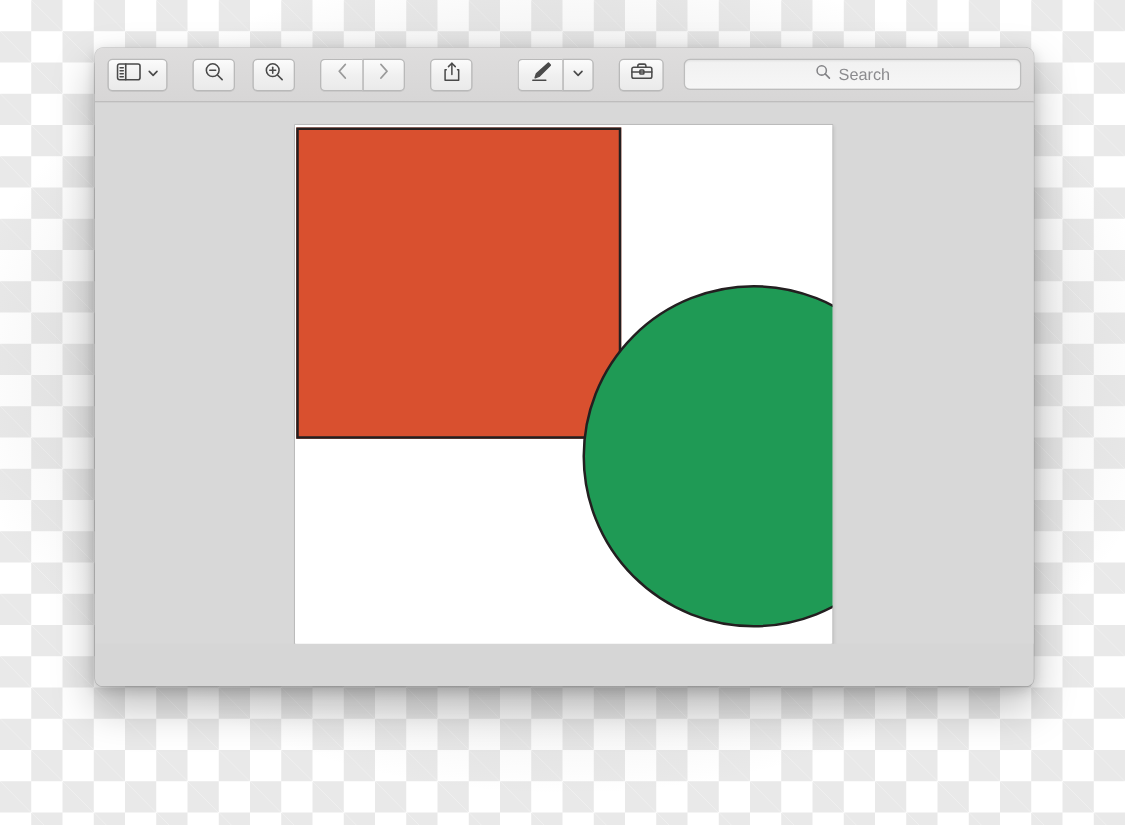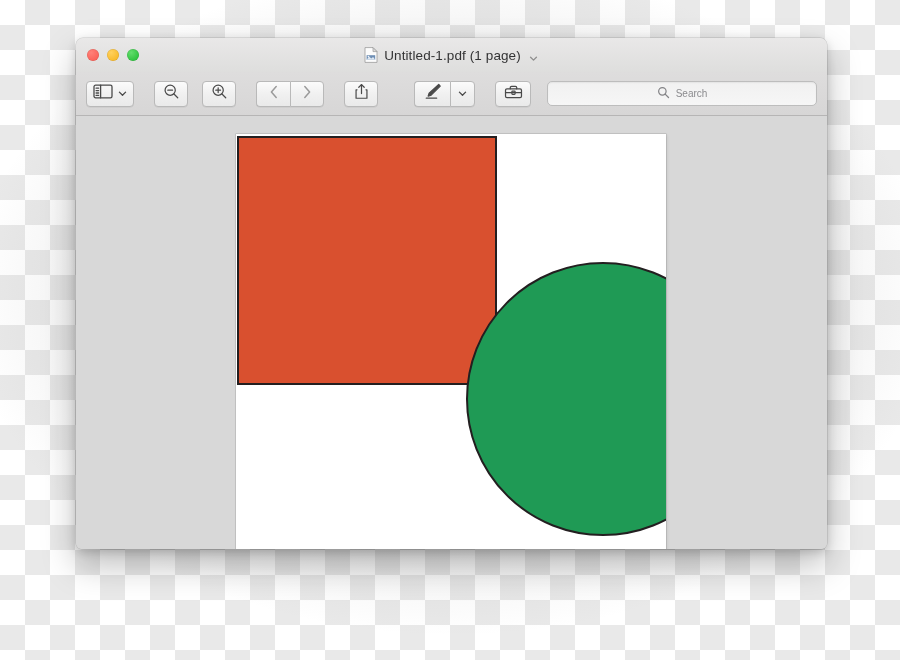--- a/index.html
+++ b/index.html
@@ -162,21 +162,21 @@
     border: 0.5px solid #bdbdbd;
     box-shadow: inset 0 1px 1.5px rgba(0,0,0,0.06);
     display: flex;
     align-items: center;
     justify-content: center;
     gap: 6px;
     box-sizing: border-box;
     cursor: text;
   }
   .search-placeholder {
-    font-size: 10px;
+    font-size: 13px;
     color: #8b8b8e;
   }
 
   .icon-stroke {
     stroke: #4a4a4a;
     fill: none;
     stroke-width: 1.3;
     stroke-linecap: round;
     stroke-linejoin: round;
   }
@@ -229,46 +229,20 @@
   }
 </style>
 </head>
 <body>
 
 <div id="checker-backdrop"></div>
 <div id="backdrop-haze"></div>
 
 <div id="preview-window">
 
-  <div class="titlebar">
-
-    <div class="traffic-lights">
-      <div class="light close" title="Close"></div>
-      <div class="light min" title="Minimize"></div>
-      <div class="light max" title="Zoom"></div>
-    </div>
-
-    <div class="title-group">
-      <span class="doc-icon">
-        <svg viewBox="0 0 14 16" width="14" height="16">
-          <path d="M1 0.6 H9 L13 4.6 V15.4 H1 Z" fill="#fcfcfc" stroke="#9a9a9a" stroke-width="0.8"></path>
-          <path d="M9 0.6 L9 4.6 L13 4.6 Z" fill="#dcdcdc" stroke="#9a9a9a" stroke-width="0.7"></path>
-          <rect x="2.6" y="8.2" width="8.6" height="4.6" fill="#6f8fb5"></rect>
-          <path d="M2.6 12.8 L5.2 9.4 L7.2 11.6 L9.1 10.1 L11.2 12.8 Z" fill="#dfe8f2"></path>
-          <circle cx="4.4" cy="9.6" r="0.8" fill="#f2f6fa"></circle>
-        </svg>
-      </span>
-      <span class="title-text">Untitled-1.pdf (1 page)</span>
-      <span class="title-chevron">
-        <svg viewBox="0 0 11 11" width="11" height="11">
-          <path class="icon-stroke" d="M2.6 4.3 L5.5 7.1 L8.4 4.3" stroke-width="1.1"></path>
-        </svg>
-      </span>
-    </div>
-  </div>
 
   <div class="toolbar">
 
     <div class="tb-btn combo">
       <span>
         <svg viewBox="0 0 20 15" width="20" height="15">
           <rect x="1" y="1.2" width="18" height="12.6" rx="1.6" class="icon-stroke"></rect>
           <line x1="7.6" y1="1.2" x2="7.6" y2="13.8" class="icon-stroke"></line>
           <line x1="3.1" y1="4.2" x2="5.6" y2="4.2" class="icon-stroke" stroke-width="1"></line>
           <line x1="3.1" y1="6.6" x2="5.6" y2="6.6" class="icon-stroke" stroke-width="1"></line>

